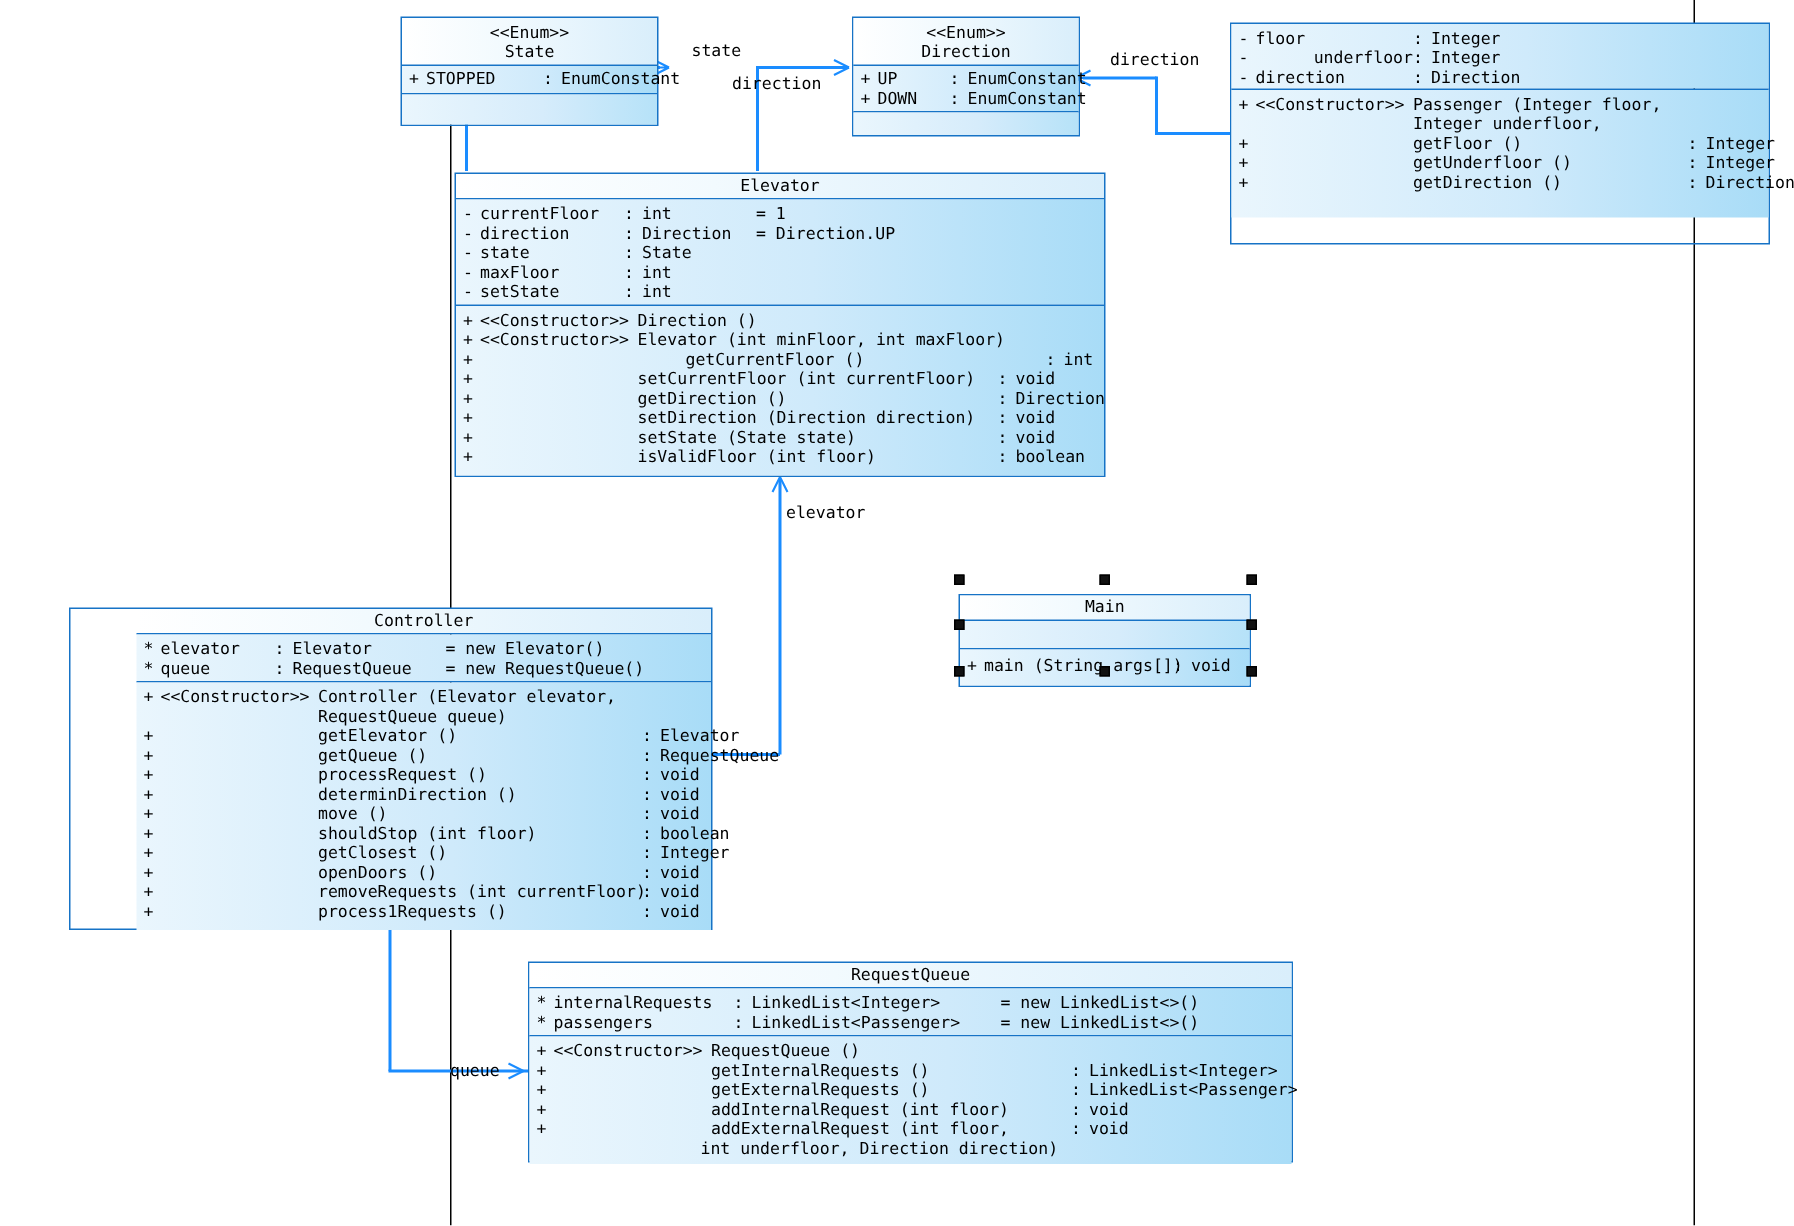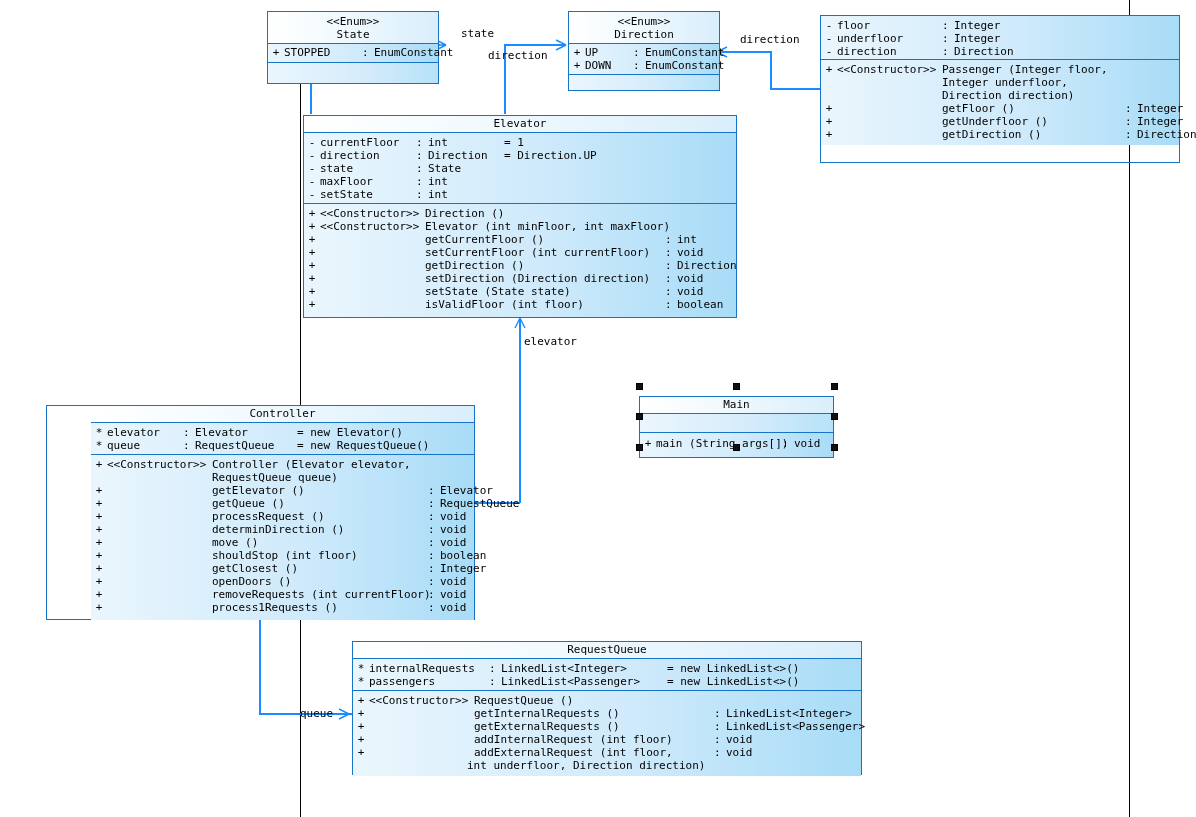--- a/index.html
+++ b/index.html
@@ -142,45 +142,41 @@
   <div class="umlclass" style="left:820px;top:15px;width:360px;height:148px;">
     <div class="compartment attrs" style="height:44px;padding-top:3px;">
       <div class="row">
         <span class="vis">-</span>
         <span class="nm" style="width:105px;">floor</span>
         <span class="sep" style="width:12px;">:</span>
         <span class="ty">Integer</span>
       </div>
       <div class="row">
         <span class="vis">-</span>
-        <span class="nm" style="width:105px;">underfloor</span>
+        <span class="nm" style="width:105px;text-align:right;">underfloor</span>
         <span class="sep" style="width:12px;">:</span>
         <span class="ty">Integer</span>
       </div>
       <div class="row">
         <span class="vis">-</span>
         <span class="nm" style="width:105px;">direction</span>
         <span class="sep" style="width:12px;">:</span>
         <span class="ty">Direction</span>
       </div>
     </div>
     <div class="compartment ops" style="height:85px;padding-top:3px;">
       <div class="row">
         <span class="vis">+</span>
         <span class="stereocol" style="width:105px;">&lt;&lt;Constructor&gt;&gt;</span>
         <span class="nm">Passenger (Integer floor,</span>
       </div>
       <div class="contline">
         <span style="width:121px;flex:none;"></span>
         <span>Integer underfloor,</span>
       </div>
-      <div class="contline">
-        <span style="width:121px;flex:none;"></span>
-        <span>Direction direction)</span>
-      </div>
       <div class="row">
         <span class="vis">+</span>
         <span class="stereocol" style="width:105px;"></span>
         <span class="nm" style="width:183px;">getFloor ()</span>
         <span class="sep" style="width:12px;">:</span>
         <span class="ty">Integer</span>
       </div>
       <div class="row">
         <span class="vis">+</span>
         <span class="stereocol" style="width:105px;"></span>
@@ -246,21 +242,21 @@
         <span class="nm">Direction ()</span>
       </div>
       <div class="row">
         <span class="vis">+</span>
         <span class="stereocol" style="width:105px;">&lt;&lt;Constructor&gt;&gt;</span>
         <span class="nm">Elevator (int minFloor, int maxFloor)</span>
       </div>
       <div class="row">
         <span class="vis">+</span>
         <span class="stereocol" style="width:105px;"></span>
-        <span class="nm" style="width:240px;">getCurrentFloor ()</span>
+        <span class="nm" style="width:240px;margin-left:32px;">getCurrentFloor ()</span>
         <span class="sep" style="width:12px;">:</span>
         <span class="ty">int</span>
       </div>
       <div class="row">
         <span class="vis">+</span>
         <span class="stereocol" style="width:105px;"></span>
         <span class="nm" style="width:240px;">setCurrentFloor (int currentFloor)</span>
         <span class="sep" style="width:12px;">:</span>
         <span class="ty">void</span>
       </div>

